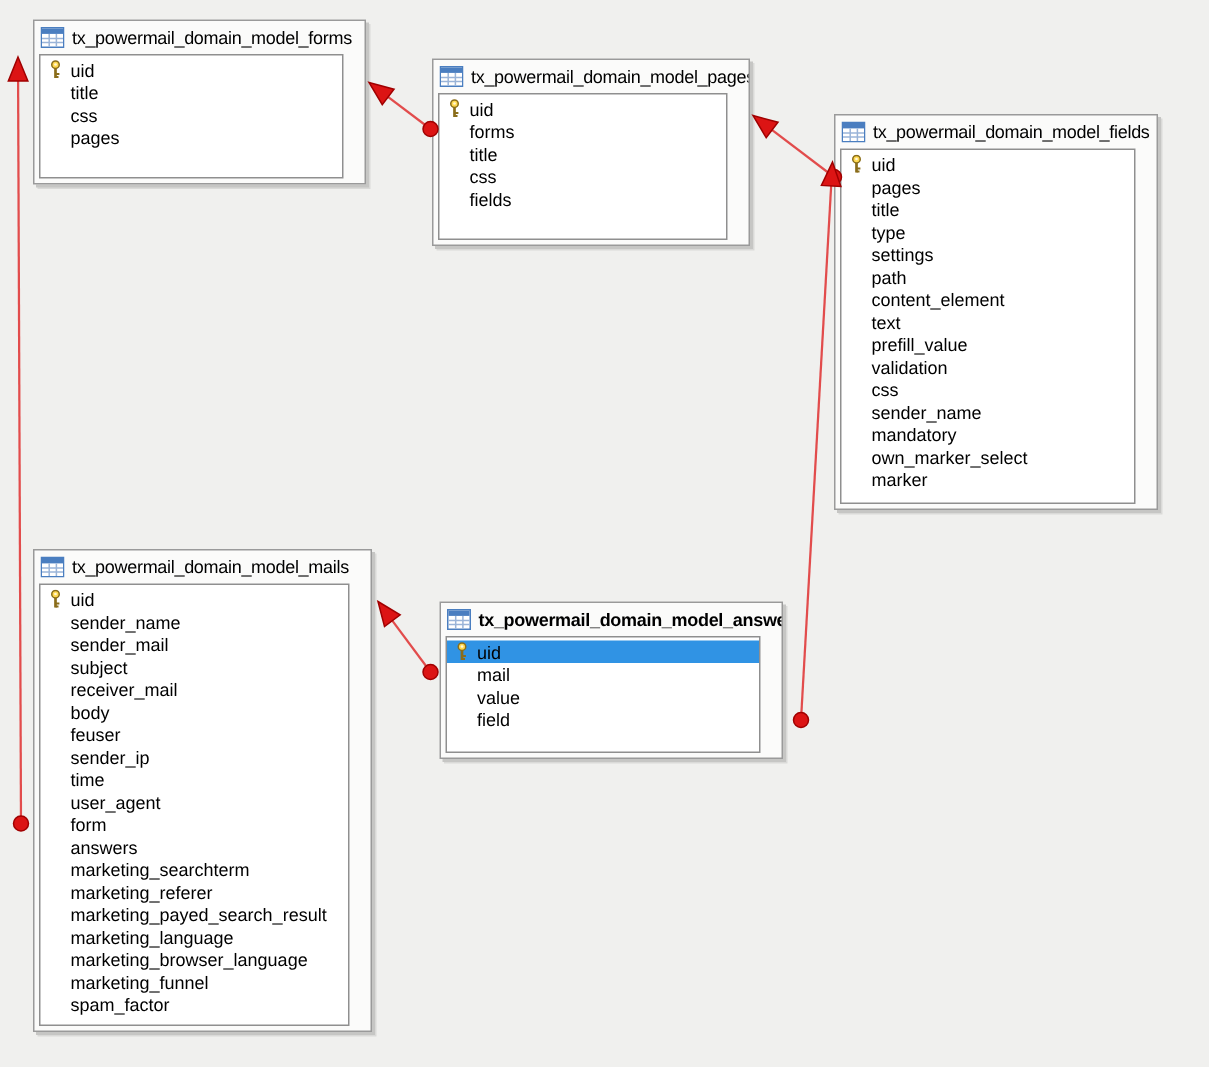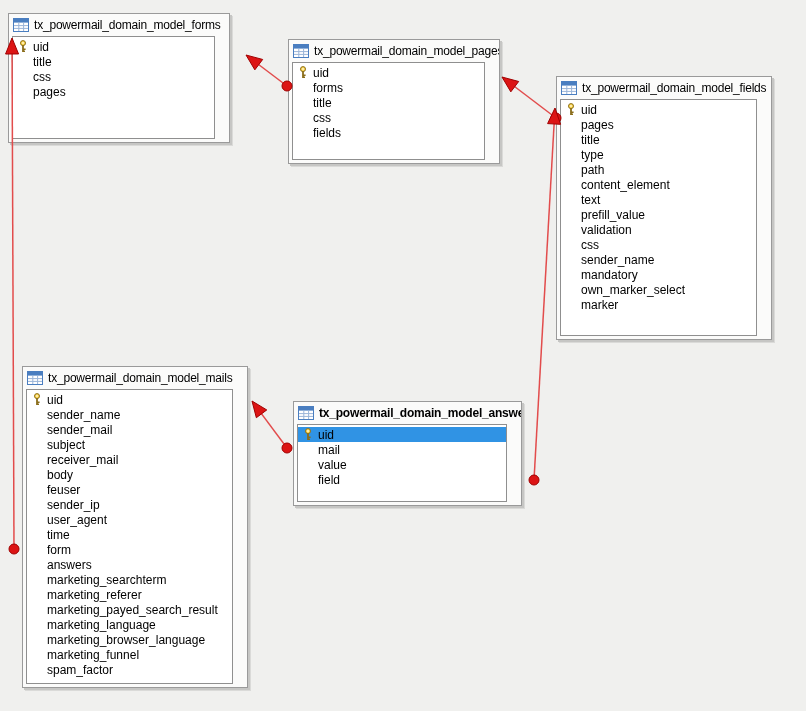--- a/index.html
+++ b/index.html
@@ -63,21 +63,21 @@
     width: 806px; height: 711px;
     z-index: 10;
     pointer-events: none;
   }
 </style>
 </head>
 <body>
 
 <div id="canvas">
   <div id="tables">
-  <div class="table" style="left: 8px; top: 13px; width: 222px; height: 130px;">
+  <div class="table" style="left: 22px; top: 13px; width: 222px; height: 110px;">
     <div class="table-header">
       <span class="table-icon">
             <svg width="16" height="14" viewBox="0 0 16 14">
               <rect x="0.5" y="0.5" width="15" height="13" fill="#ffffff" stroke="#4a7ec0"></rect>
               <rect x="1" y="1" width="14" height="3.6" fill="#4a7ec0"></rect>
               <line x1="5.8" y1="4.6" x2="5.8" y2="13" stroke="#9ab4d8" stroke-width="1"></line>
               <line x1="10.6" y1="4.6" x2="10.6" y2="13" stroke="#9ab4d8" stroke-width="1"></line>
               <line x1="1" y1="7.6" x2="15" y2="7.6" stroke="#9ab4d8" stroke-width="1"></line>
               <line x1="1" y1="10.4" x2="15" y2="10.4" stroke="#9ab4d8" stroke-width="1"></line>
             </svg>
@@ -189,20 +189,24 @@
           <div class="row">
             <span class="key-cell"></span>
             <span class="col-name">title</span>
           </div>
           <div class="row">
             <span class="key-cell"></span>
             <span class="col-name">type</span>
           </div>
           <div class="row">
             <span class="key-cell"></span>
+            <span class="col-name">settings</span>
+          </div>
+          <div class="row">
+            <span class="key-cell"></span>
             <span class="col-name">path</span>
           </div>
           <div class="row">
             <span class="key-cell"></span>
             <span class="col-name">content_element</span>
           </div>
           <div class="row">
             <span class="key-cell"></span>
             <span class="col-name">text</span>
           </div>
@@ -286,25 +290,25 @@
           <div class="row">
             <span class="key-cell"></span>
             <span class="col-name">feuser</span>
           </div>
           <div class="row">
             <span class="key-cell"></span>
             <span class="col-name">sender_ip</span>
           </div>
           <div class="row">
             <span class="key-cell"></span>
+            <span class="col-name">time</span>
+          </div>
+          <div class="row">
+            <span class="key-cell"></span>
             <span class="col-name">user_agent</span>
-          </div>
-          <div class="row">
-            <span class="key-cell"></span>
-            <span class="col-name">time</span>
           </div>
           <div class="row">
             <span class="key-cell"></span>
             <span class="col-name">form</span>
           </div>
           <div class="row">
             <span class="key-cell"></span>
             <span class="col-name">answers</span>
           </div>
           <div class="row">

